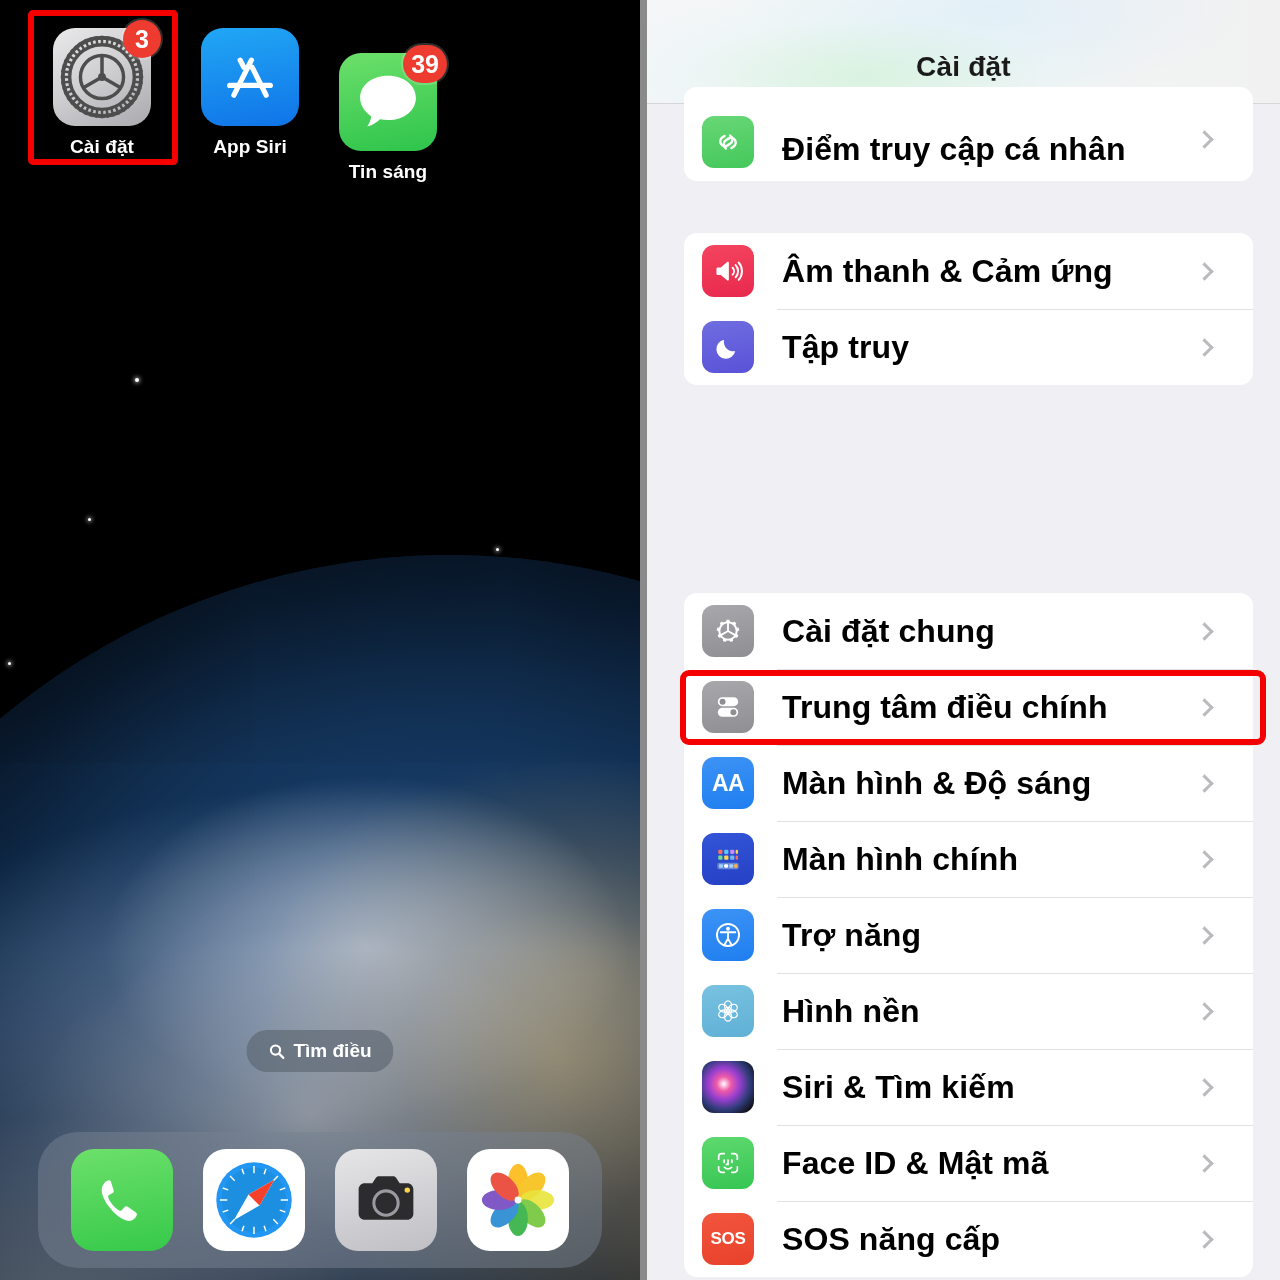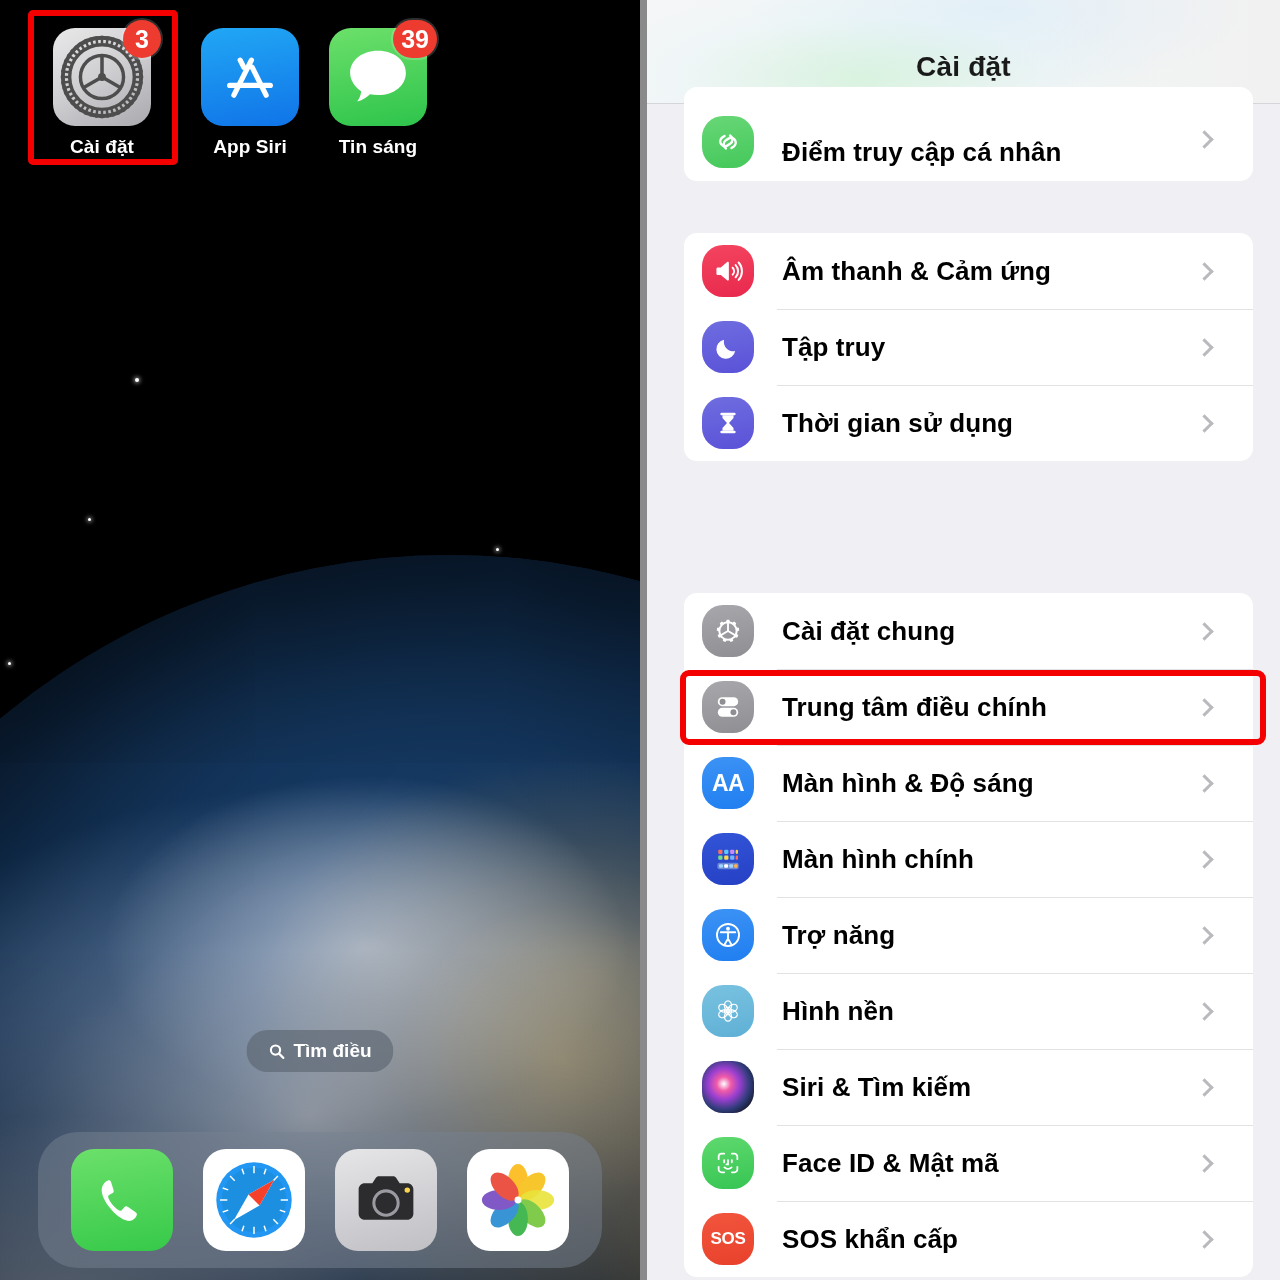--- a/index.html
+++ b/index.html
@@ -44,21 +44,21 @@
     background:radial-gradient(circle at 50% 50%, rgba(0,0,0,0) 0%, rgba(0,0,0,0) 93%,
                rgba(90,150,215,.26) 97%, rgba(0,0,0,0) 100%);
     filter:blur(14px);
   }
   .shadow-bottom { position:absolute; left:0; right:0; bottom:0; height:330px;
     background:linear-gradient(to bottom, rgba(0,0,0,0) 0%, rgba(0,0,0,.38) 100%); }
 
   
   .app-row { position:absolute; top:18px; left:0; width:640px; height:150px; }
   .app { position:absolute; width:148px; text-align:center; }
-  .app-a { left:28px; }  .app-b { left:176px; }  .app-c { left:304px; }
+  .app-a { left:28px; }  .app-b { left:176px; }  .app-c { left:314px;margin-top:25px; }
   .icon-wrap { position:relative; width:98px; height:98px; margin:10px auto 0; }
   .icon { width:98px; height:98px; border-radius:22px; position:relative; overflow:hidden; }
   .app-label { margin-top:10px; font-size:19px; font-weight:700; color:#fff;
                letter-spacing:.1px; text-shadow:0 1px 3px rgba(0,0,0,.7); }
   .badge { position:absolute; top:-8px; right:-10px; min-width:38px; height:38px; padding:0 8px;
            border-radius:19px; background:#ee3b30; color:#fff; font-size:25px; font-weight:700;
            display:flex; align-items:center; justify-content:center; line-height:1;
            box-shadow:0 0 0 2px rgba(255,255,255,.18); }
 
   
@@ -107,23 +107,23 @@
     justify-content:center; padding-bottom:20px; }
   .nav-title { font-size:28px; font-weight:700; color:#1a1a1a; letter-spacing:.2px; }
 
   .scroll { position:absolute; top:105px; left:0; right:0; bottom:0; }
 
   .group { margin:0 0 0 0; background:#fff; border-radius:13px;
            position:absolute; left:37px; width:569px; overflow:hidden; }
   .row { position:relative; display:flex; align-items:center; height:76px; padding-left:18px; }
   .row + .row::before { content:""; position:absolute; left:93px; right:0; top:0;
            height:1px; background:#e2e2e5; }
-  .r-icon { width:52px; height:52px; border-radius:21px; flex:0 0 52px; position:relative;
+  .r-icon { width:52px; height:52px; border-radius:12px; flex:0 0 52px; position:relative;
             overflow:hidden; display:flex; align-items:center; justify-content:center; }
-  .r-label { margin-left:28px; font-size:26px; font-weight:600; color:#000; letter-spacing:.1px;
+  .r-label { margin-left:28px; font-size:32px; font-weight:600; color:#000; letter-spacing:.1px;
              white-space:nowrap; }
   .chev { position:absolute; right:42px; width:13px; height:13px;
           border-top:3.4px solid #b9b9be; border-right:3.4px solid #b9b9be;
           transform:rotate(45deg); }
 
   
   .i-hotspot  { background:linear-gradient(170deg,#68d776 0%,#44c85b 100%); }
   .i-notif    { background:linear-gradient(170deg,#f2553d 0%,#e8412c 100%); }
   .i-sound    { background:linear-gradient(170deg,#f4455f 0%,#e8284d 100%); }
   .i-focus    { background:linear-gradient(170deg,#6f6de0 0%,#5a52d8 100%); }
@@ -387,31 +387,20 @@
         <div class="row">
           <div class="r-icon i-focus">
             <svg viewBox="0 0 40 40" width="34" height="34">
               <path d="M28.5 24.8A11 11 0 0 1 15.4 11.6a11.2 11.2 0 1 0 13.1 13.2z" fill="#fff"></path>
             </svg>
           </div>
           <div class="r-label">Tập truy</div>
           <div class="chev"></div>
         </div>
 
-        <div class="row">
-          <div class="r-icon i-screen">
-            <svg viewBox="0 0 40 40" width="34" height="34" fill="#fff">
-              <rect x="11" y="8" width="18" height="2.8" rx="1.4"></rect>
-              <rect x="11" y="29.2" width="18" height="2.8" rx="1.4"></rect>
-              <path d="M13.5 10.8h13v3.4L21.2 20l5.3 5.8v3.4h-13v-3.4L18.8 20l-5.3-5.8z"></path>
-            </svg>
-          </div>
-          <div class="r-label">Thời gian sử dụng</div>
-          <div class="chev"></div>
-        </div>
       </div>
 
       <div class="group" style="top:488px;">
 
         <div class="row">
           <div class="r-icon i-general">
             <svg viewBox="0 0 40 40" width="34" height="34">
               <g fill="#fff" transform="translate(20,20)">
                 <path d="M-1.6 -13.2h3.2l.9 3.1h-5z"></path>
                 <g>
@@ -529,21 +518,21 @@
             </svg>
           </div>
           <div class="r-label">Face ID &amp; Mật mã</div>
           <div class="chev"></div>
         </div>
 
         <div class="row">
           <div class="r-icon i-sos">
             <span>SOS</span>
           </div>
-          <div class="r-label">SOS khẩn cấp</div>
+          <div class="r-label">SOS năng cấp</div>
           <div class="chev"></div>
         </div>
       </div>
     </div>
 
     <div class="hl-row"></div>
   </div>
 </div>
 
 </body></html>

